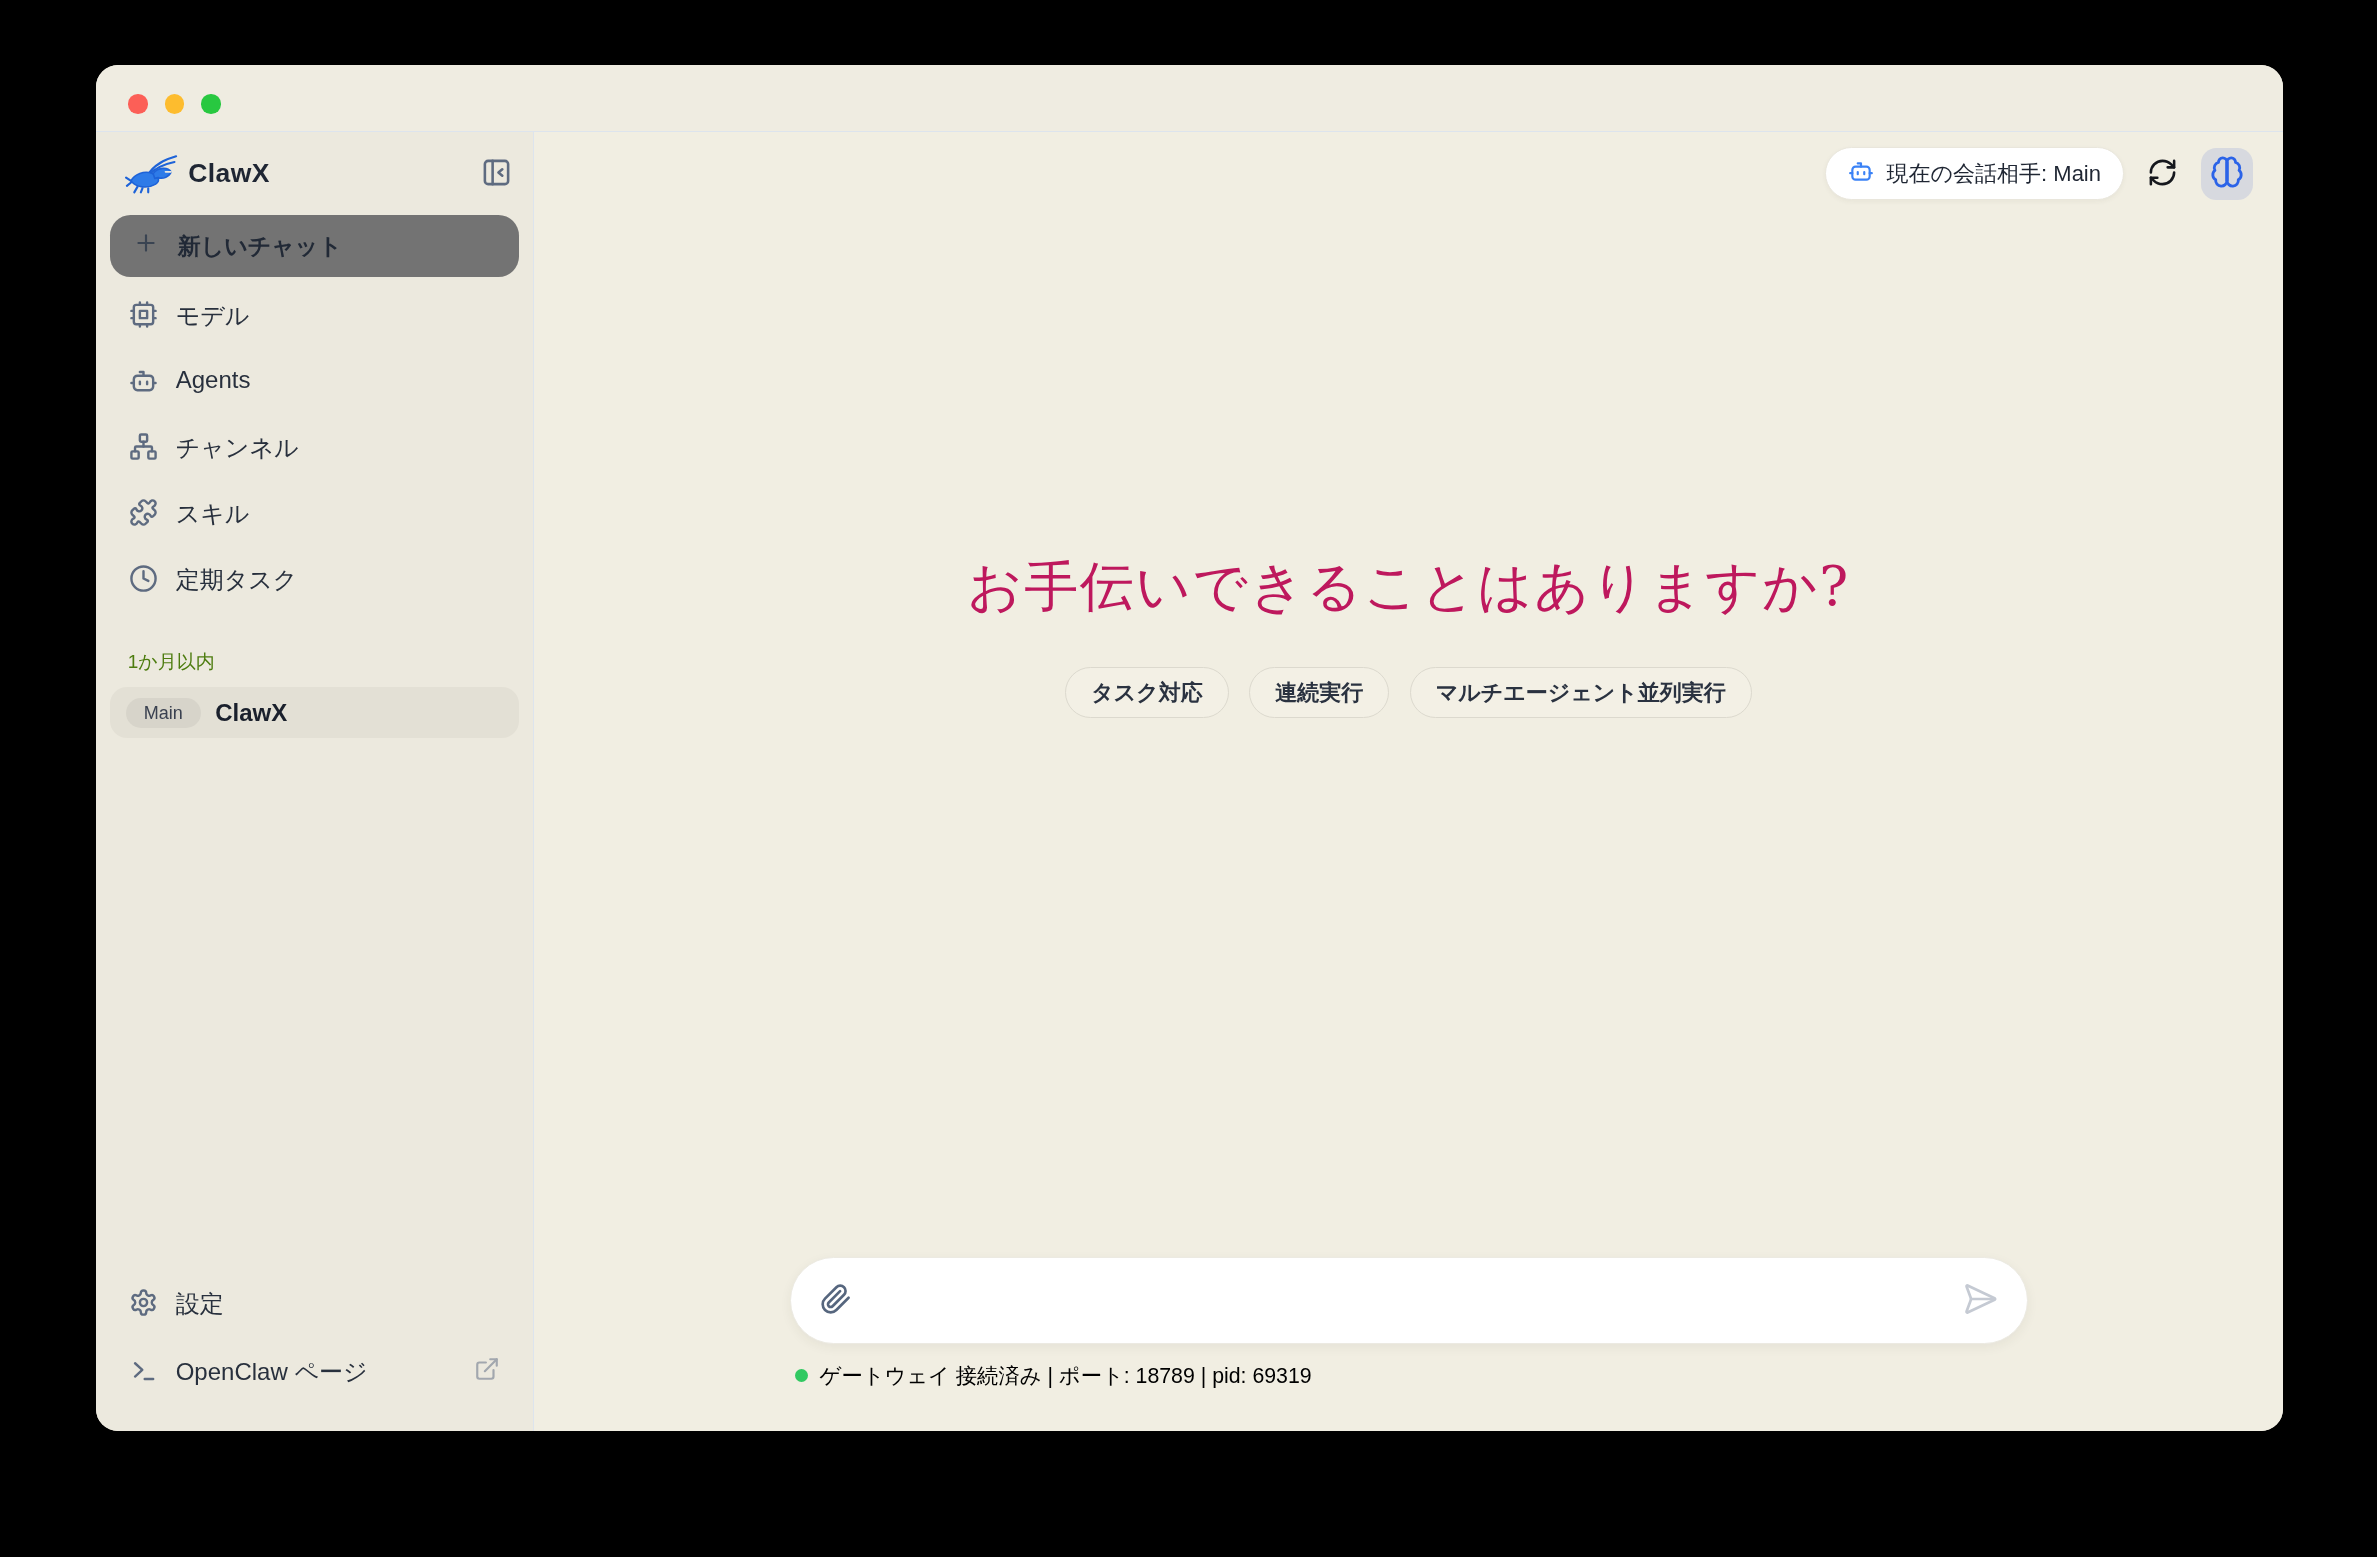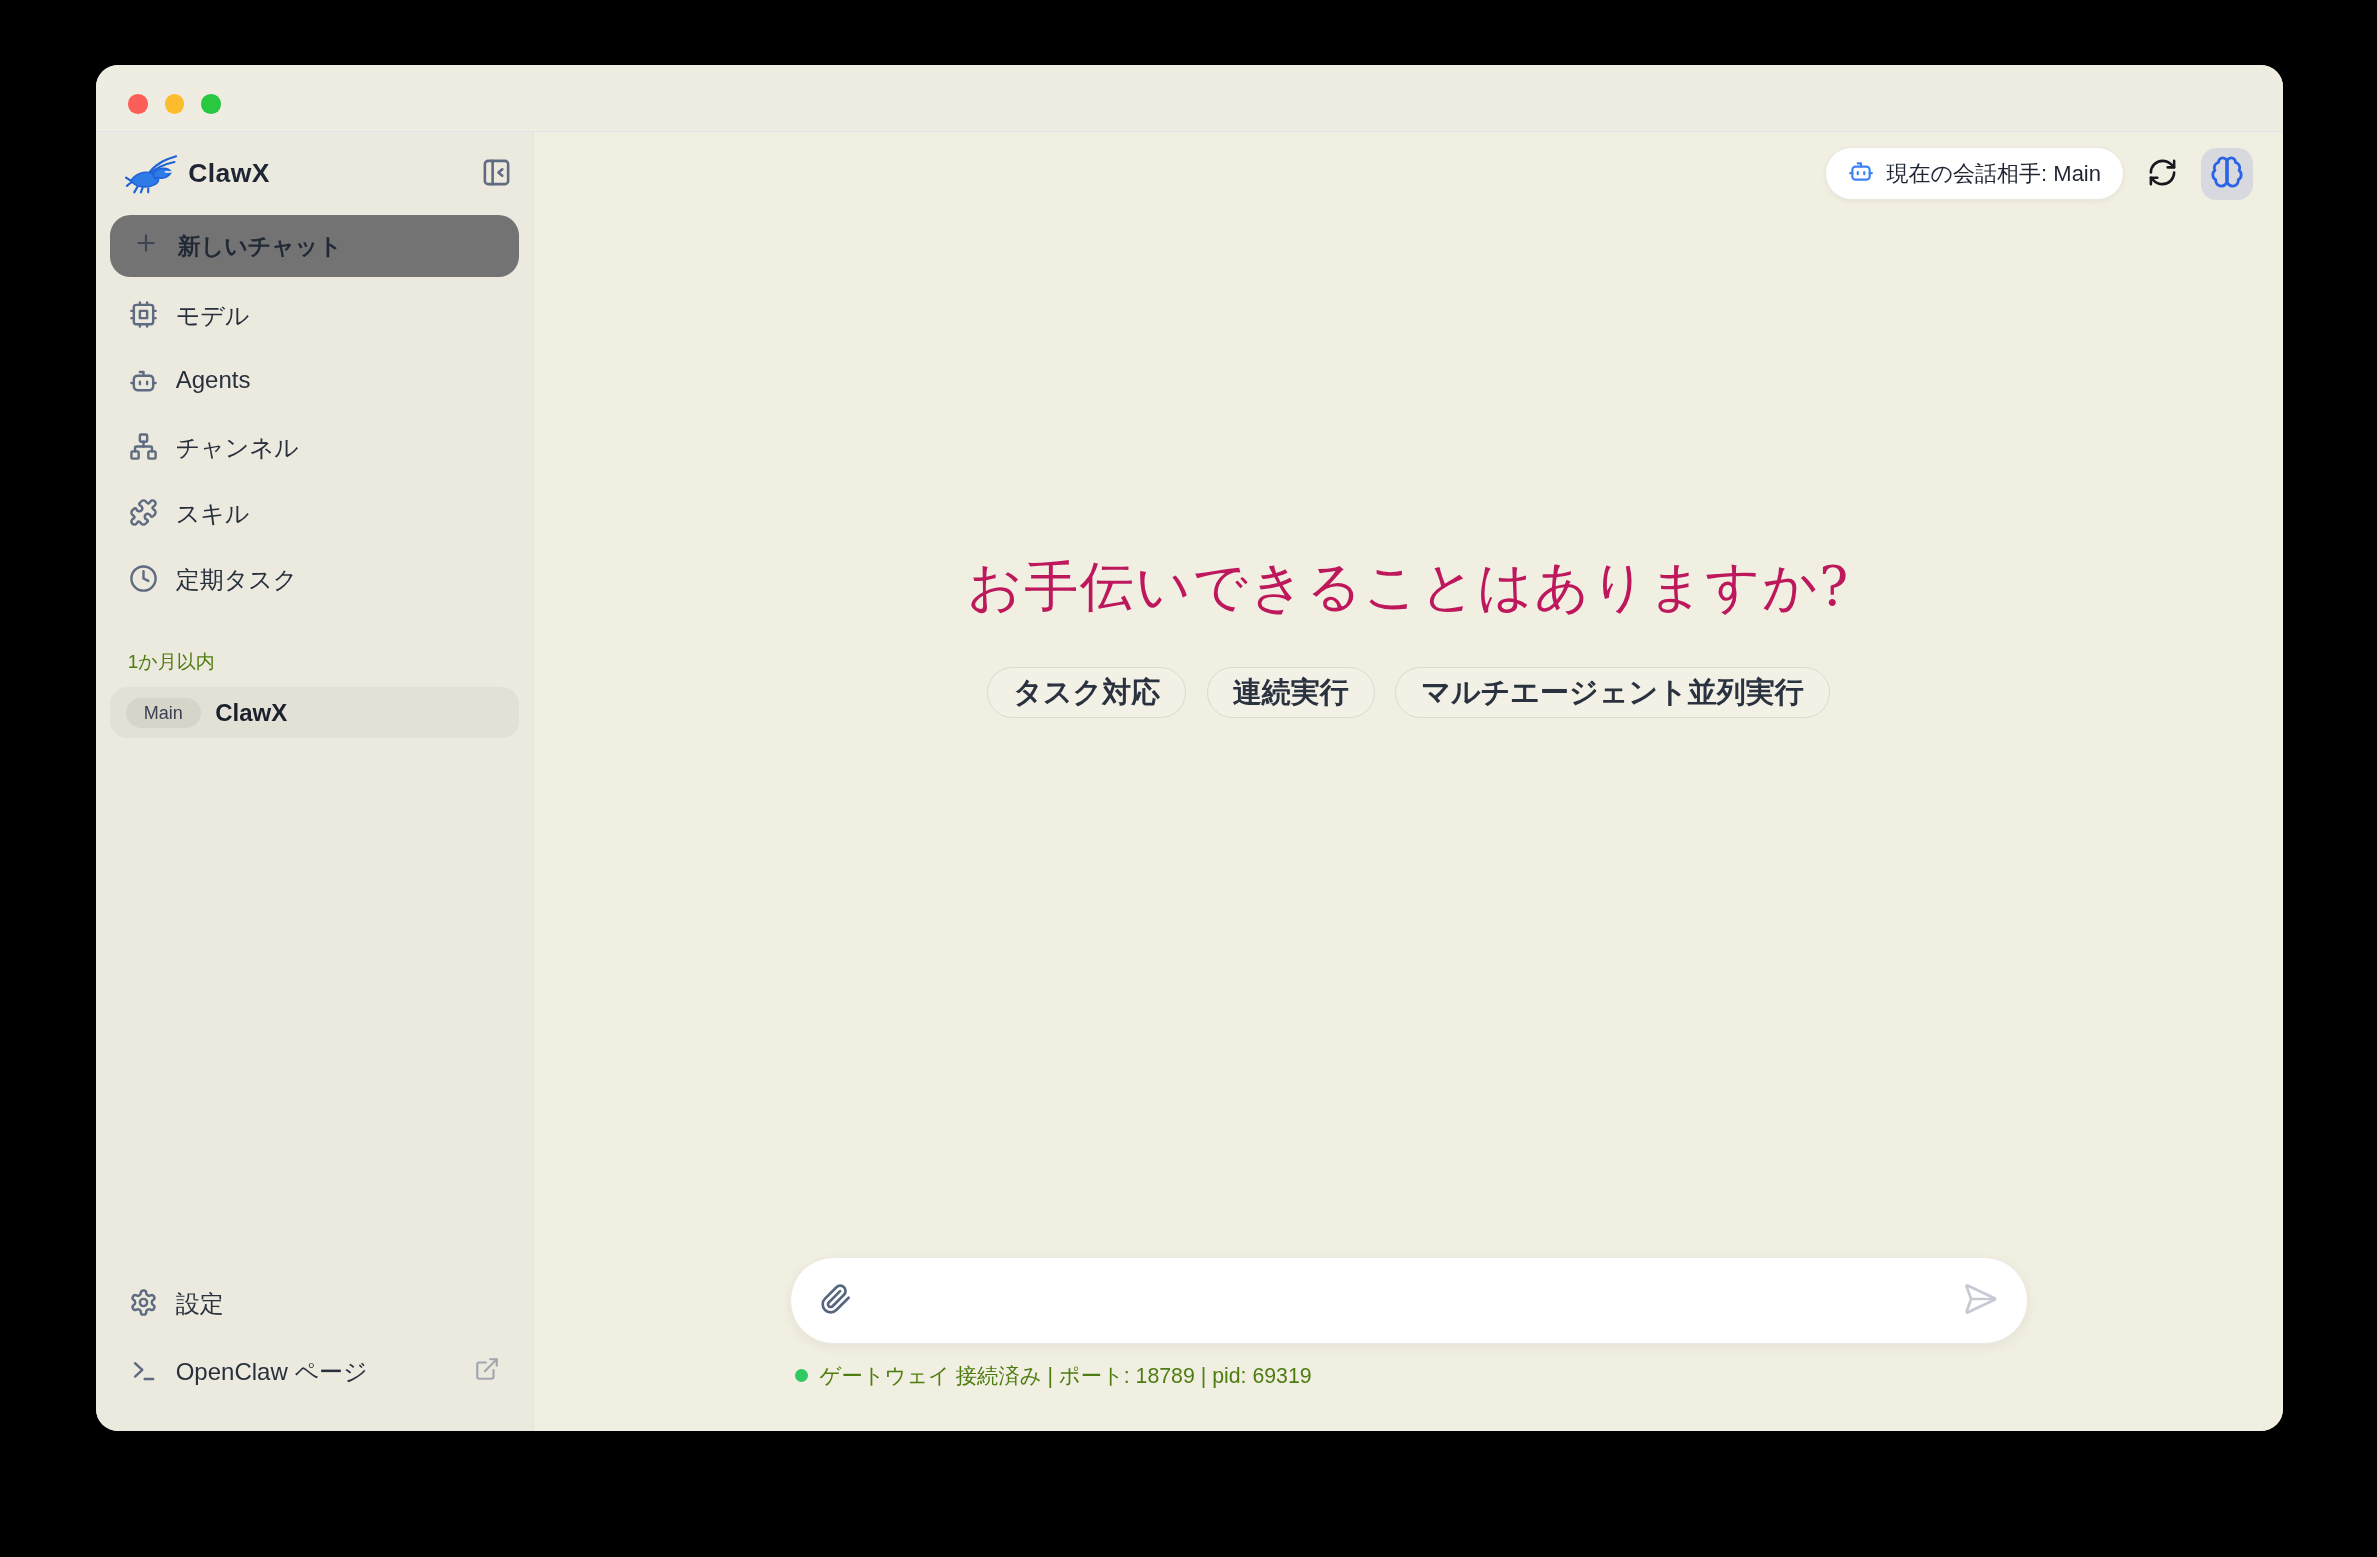--- a/index.html
+++ b/index.html
@@ -67,36 +67,36 @@
   .brain-btn { width:52px; height:52px; border:none; border-radius:15.4px; background:#D7D9DF;
     cursor:pointer; display:flex; align-items:center; justify-content:center; color:#2B63E8; }
   .brain-btn svg { width:34px; height:34px; }
 
   .hero { position:absolute; left:0; right:0; top:425px; text-align:center; }
   .greeting { font-family:"DejaVu Serif","Liberation Serif",serif; font-size:54px; line-height:1.1;
     font-weight:500; color:#be185d; letter-spacing:1.7px; }
   .chips { margin-top:51px; display:flex; justify-content:center; gap:20.5px; }
   .chip { height:51px; border-radius:26px; border:1.7px solid #DCD9CE; background:#F3F0E5;
     display:flex; align-items:center; padding:0 25px; cursor:pointer;
-    font-family:inherit; font-size:29px; font-weight:600; color:#2A3240; }
+    font-family:inherit; font-size:22px; font-weight:600; color:#2A3240; }
 
   .composer { position:absolute; left:50%; transform:translateX(-50%); bottom:87px;
     width:1238px; height:87px; background:#FFFFFF; border:1.7px solid #ECEAE2; border-radius:44px;
     display:flex; align-items:center; padding:0 29px;
     box-shadow:0 3.4px 12px rgba(50,50,30,.06); }
   .attach-btn, .send-btn { border:none; background:none; cursor:pointer; display:flex;
     align-items:center; justify-content:center; padding:0; }
   .attach-btn { color:#56667E; } .attach-btn svg { width:32px; height:32px; }
   .composer-input { flex:1; height:100%; border:none; outline:none; background:transparent;
     font-family:inherit; font-size:24px; color:#222938; padding:0 20.5px; }
   .send-btn { color:#C5CAD3; } .send-btn svg { width:36px; height:36px; }
 
   .status { position:absolute; left:50%; transform:translateX(-50%); bottom:41px;
     width:1238px; display:flex; align-items:center; gap:12px; padding-left:5.1px;
-    font-size:21.3px; font-weight:500; color:#4d7c0f; }
+    font-size:21.3px; font-weight:500; color:#000000; }
   .dot { width:13px; height:13px; border-radius:50%; background:#31C961; flex:none; }
 </style>
 </head>
 <body>
 
 <div class="stage">
   <div class="window">
 
     <div class="titlebar">
       <div class="traffic">

